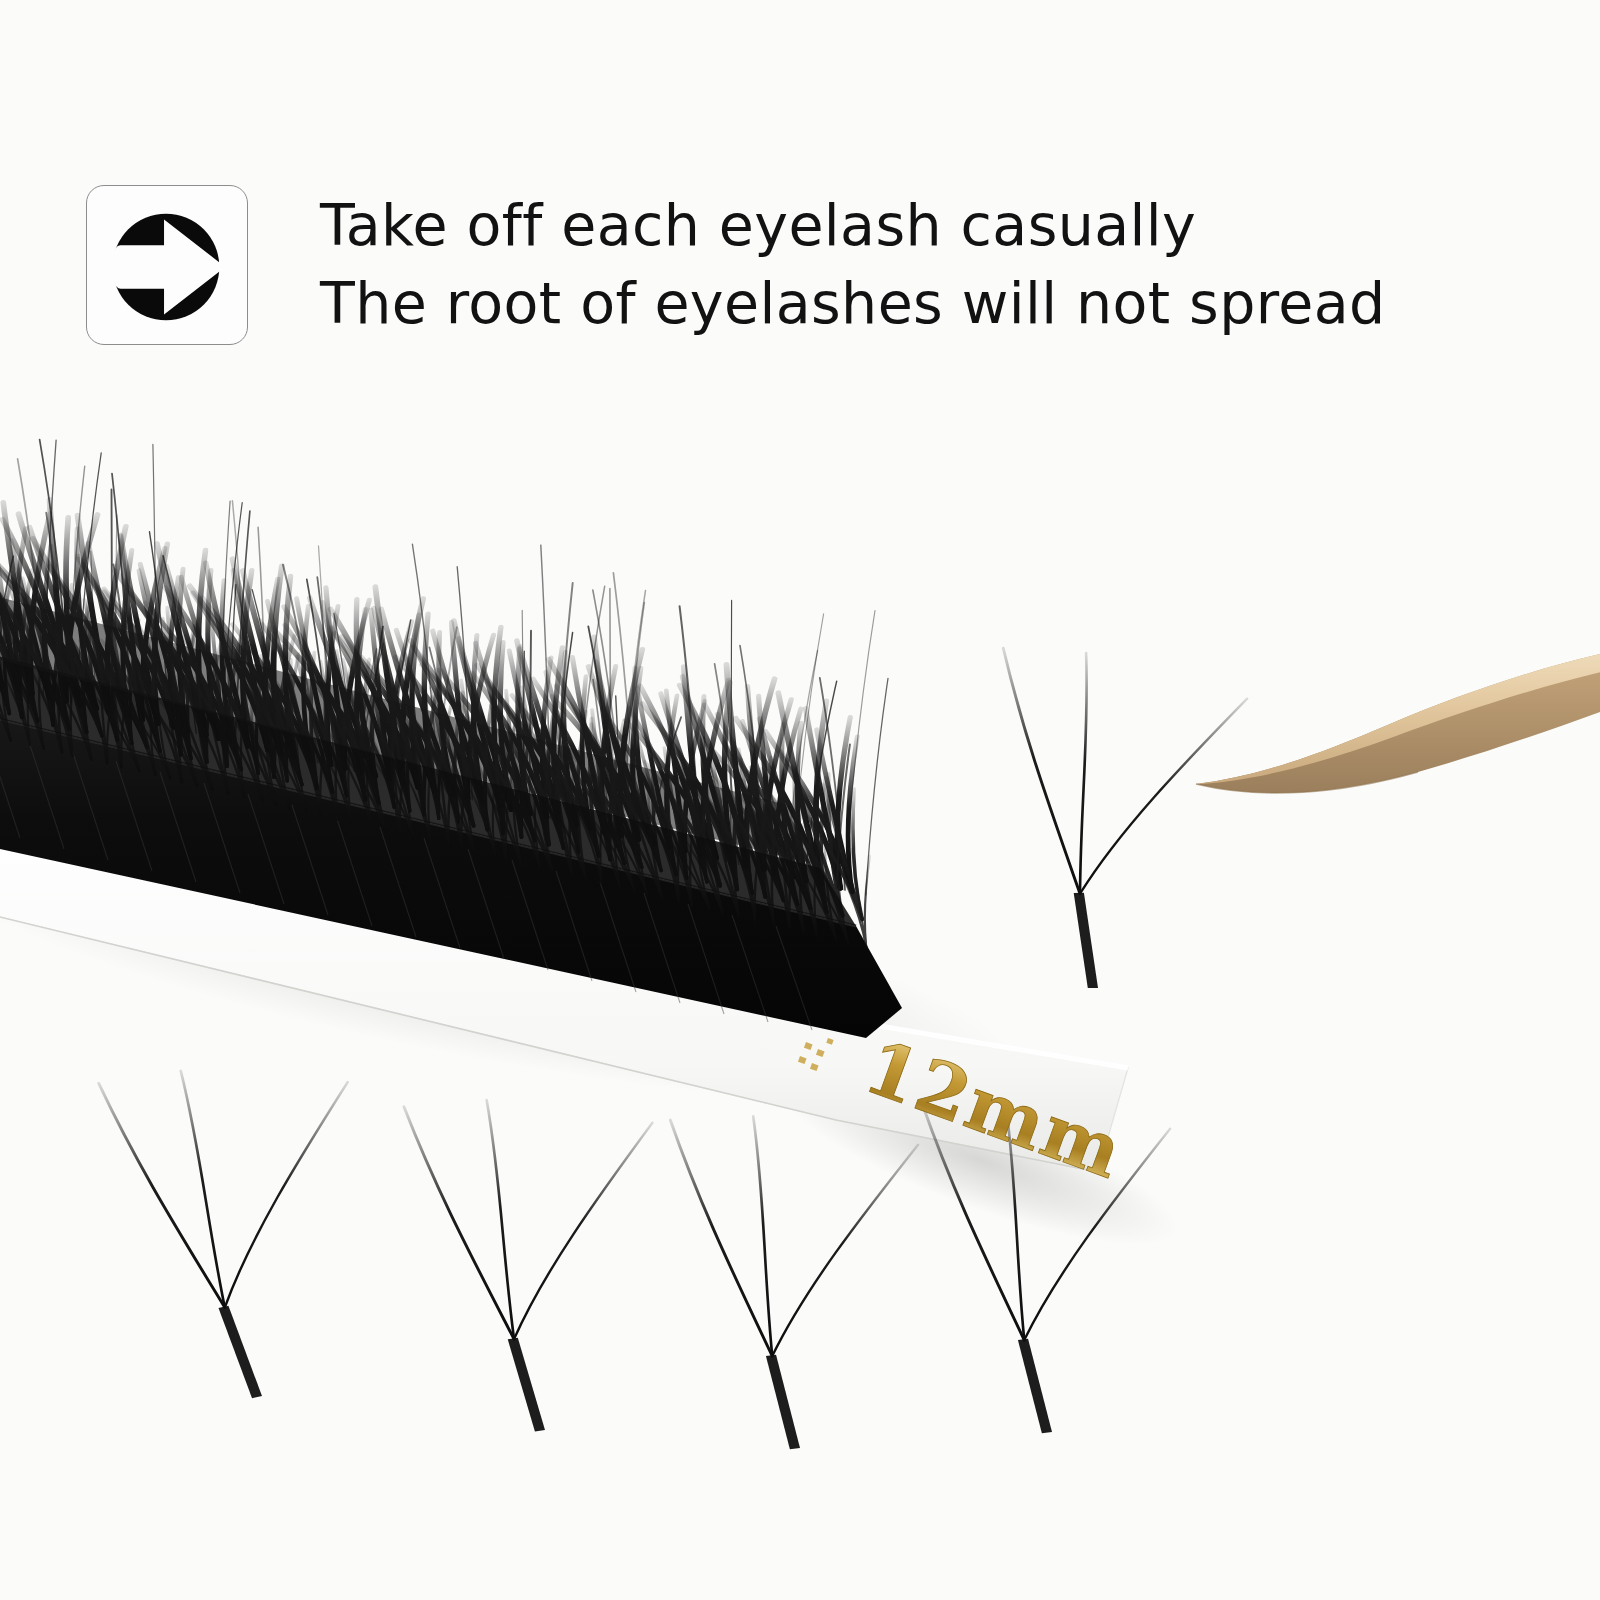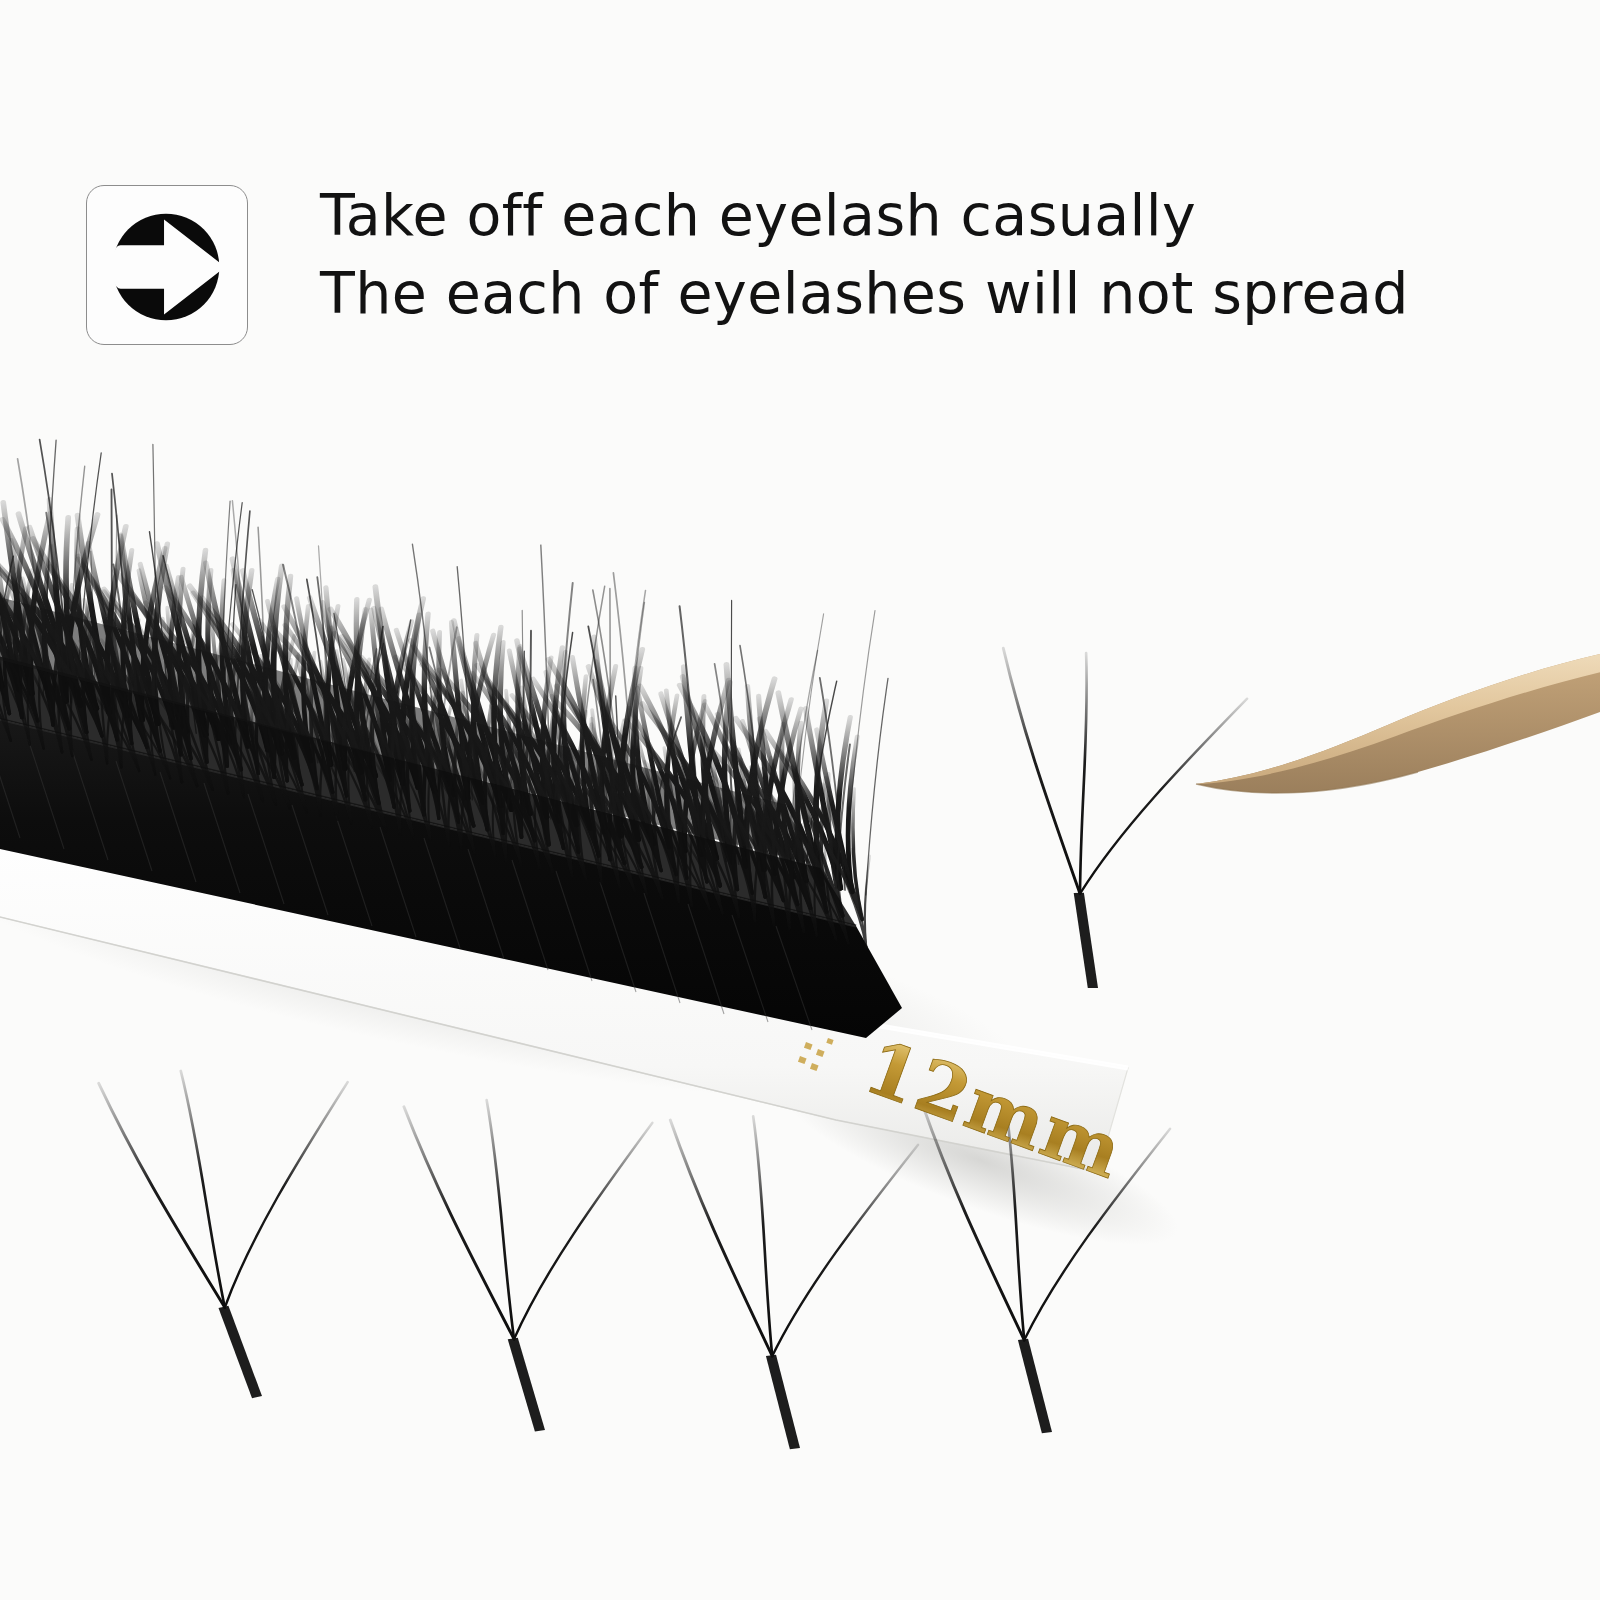--- a/index.html
+++ b/index.html
@@ -14,21 +14,21 @@
   #stage{position:absolute;inset:0;width:1600px;height:1600px;overflow:hidden;background:#fbfbfa;}
 
   
   .banner{position:absolute;left:0;top:0;width:1600px;height:400px;pointer-events:none;}
   .icon-box{
     position:absolute;left:86px;top:185px;width:162px;height:160px;
     border:1.6px solid #8d8d8d;border-radius:18px;background:#fdfdfd;
     box-sizing:border-box;
   }
   .icon-box svg{position:absolute;left:0;top:0;width:100%;height:100%;}
-  .caption{position:absolute;left:320px;top:176px;width:1220px;}
+  .caption{position:absolute;left:320px;top:186px;width:1220px;}
   .caption .line{
     display:block;color:#121212;
     font-size:57px;line-height:78px;letter-spacing:0.4px;font-weight:400;
     white-space:nowrap;
   }
 
   
   #art{position:absolute;left:0;top:0;width:1600px;height:1600px;}
   .soft{filter:blur(0.35px);}
 </style>
@@ -452,17 +452,17 @@
 
     <div class="icon-box">
       <svg viewBox="0 0 162 160" xmlns="http://www.w3.org/2000/svg">
         <circle cx="80" cy="82" r="54" fill="#0a0a0a"></circle>
         <path d="M78 34 L78 60 L34 60 C22 60 22 104 34 104 L78 104 L78 130 L140 82 Z" fill="#fdfdfd"></path>
       </svg>
     </div>
 
     <div class="caption">
       <span class="line">Take off each eyelash casually</span>
-      <span class="line">The each of eyelashes will not spread</span>
+      <span class="line">The root of eyelashes will not spread</span>
     </div>
 
   </div>
 </div>
 
 </body></html>

